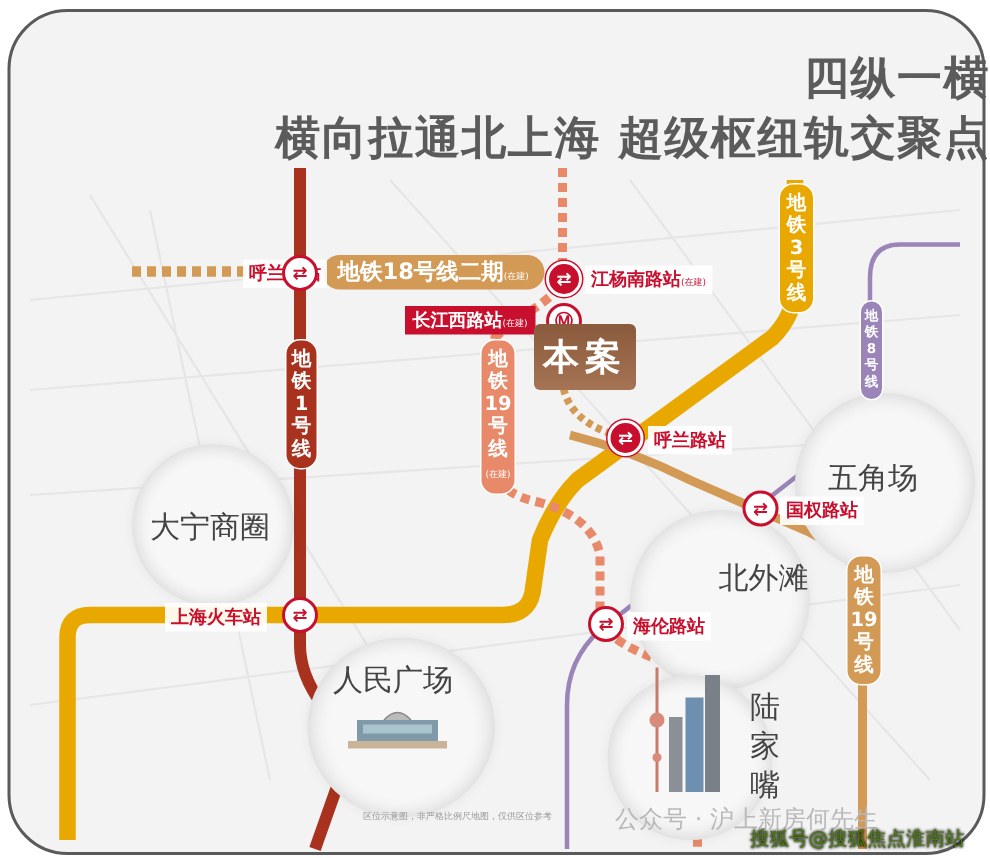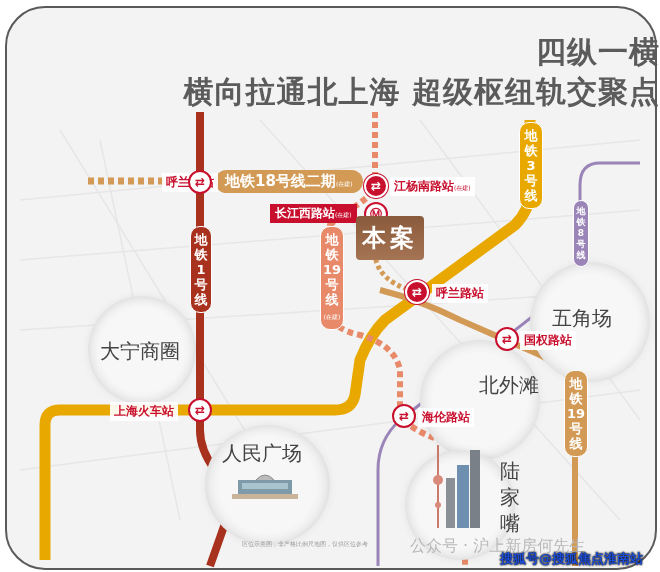--- a/index.html
+++ b/index.html
@@ -18,21 +18,21 @@
   .icon-x.w { background:#fff; color:#c8102e; border:2px solid #c8102e; box-shadow:none; }
   .metro { position:absolute; width:20px; height:20px; border-radius:50%; background:#fff; border:2px solid #c8102e; color:#c8102e; font-size:12px; line-height:20px; text-align:center; font-weight:bold; }
   .pill-v { position:absolute; color:#fff; font-weight:bold; font-size:13px; text-align:center; line-height:15px; border-radius:10px; padding:5px 0; border:1.5px solid #fff; }
   .pill-h { position:absolute; color:#fff; font-weight:bold; font-size:15px; border-radius:12px; padding:2px 10px; white-space:nowrap; }
   .small { font-size:6px; font-weight:normal; }
   .circle { position:absolute; border-radius:50%; background:radial-gradient(circle, #f7f7f7 55%, #e8e8e8 75%, #f2f2f2 100%); box-shadow:inset 0 0 10px rgba(0,0,0,0.08), 0 0 8px rgba(0,0,0,0.06); }
   .area { position:absolute; font-size:20px; color:#444; white-space:nowrap; }
   .project { position:absolute; left:356px; top:216px; width:68px; height:44px; background:linear-gradient(#8a5a3c,#a47454); border-radius:4px; color:#fff; font-size:24px; font-family:"DejaVu Serif", serif; font-weight:bold; line-height:44px; text-align:center; letter-spacing:4px; }
   .note { position:absolute; left:242px; top:540px; font-size:6px; color:#999; white-space:nowrap; }
   .wm1 { position:absolute; left:410px; top:536px; font-size:16px; color:#b8b8b8; white-space:nowrap; }
-  .wm2 { position:absolute; left:500px; top:550px; font-size:13px; color:#1d4ed8; font-weight:bold; white-space:nowrap; text-shadow:0 0 2px #000, 0 0 2px #000; }
+  .wm2 { position:absolute; left:500px; top:550px; font-size:13px; color:#4d7c0f; font-weight:normal; white-space:nowrap; text-shadow:0 0 2px #000, 0 0 2px #000; }
 </style>
 </head>
 <body>
 
 <div class="frame"></div>
 
 <svg class="map" width="660" height="572">
 
   <g stroke="#e6e6e6" stroke-width="1.5" fill="none">
     <path d="M20 200 L640 140"></path>

